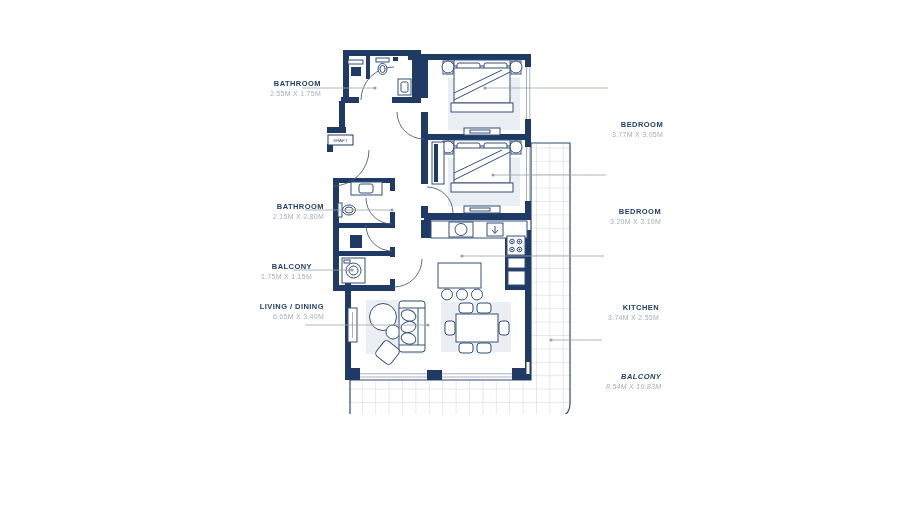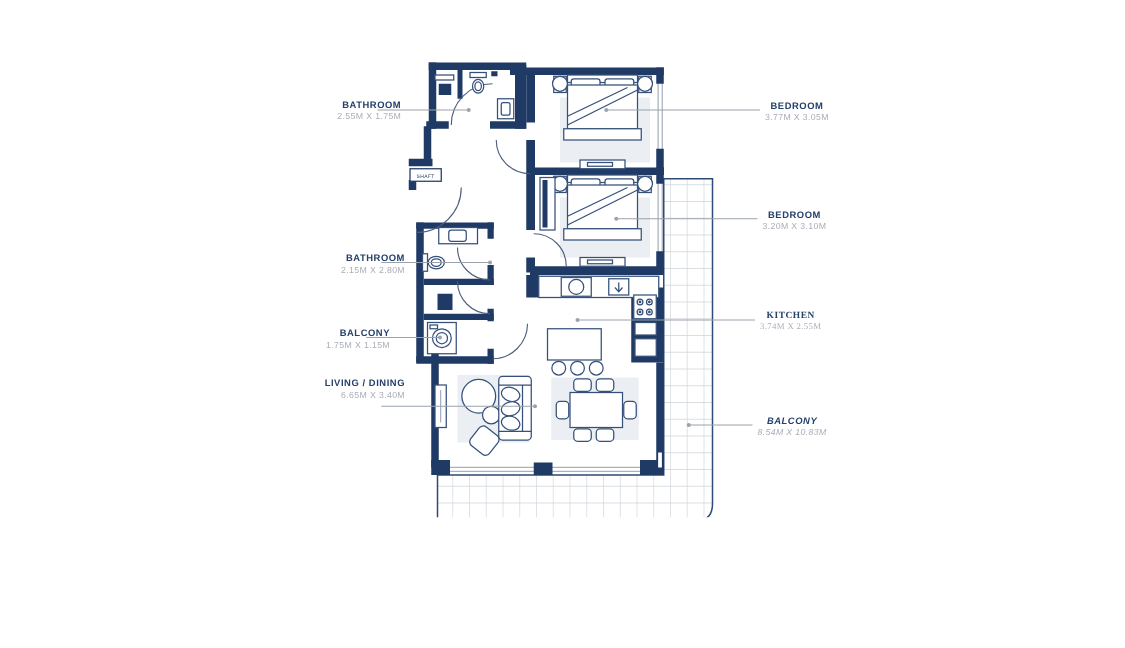--- a/index.html
+++ b/index.html
@@ -6,21 +6,21 @@
   #canvas{
     position:relative;width:900px;height:414px;background:#ffffff;overflow:hidden;
     font-family:"Liberation Sans", sans-serif;
     padding-left:24px;
   }
   #plan-svg{position:absolute;left:0;top:0;}
   .room-label{position:absolute;line-height:9px;white-space:nowrap;}
   .room-label .room-name{display:block;font-size:7.5px;font-weight:bold;letter-spacing:.06em;color:#25406b;}
   .room-label .room-dims{display:block;font-size:7px;letter-spacing:.04em;color:#a9aeb7;margin-top:1px;}
   .room-label.side-left{text-align:right;}
-  .room-label.side-right{text-align:center;}
+  .room-label.side-right{text-align:right;margin-top:40px;}
 </style>
 </head>
 <body>
 
 <div id="canvas">
 
 <svg id="plan-svg" width="900" height="518" viewBox="0 0 900 518" xmlns="http://www.w3.org/2000/svg">
   <defs>
     <pattern id="tiles" width="13.4" height="13.4" patternUnits="userSpaceOnUse">
       <path d="M13.4,0 H0 V13.4" fill="none" stroke="#cdd3da" stroke-width="1"></path>
@@ -260,21 +260,21 @@
     <span class="room-dims">3.77M X 3.05M</span>
   </div>
   <div class="room-label side-right" style="left:610px;top:167px;">
     <span class="room-name">BEDROOM</span>
     <span class="room-dims">3.20M X 3.10M</span>
   </div>
   <div class="room-label side-left" style="right:600px;top:202px;">
     <span class="room-name">BATHROOM</span>
     <span class="room-dims">2.15M X 2.80M</span>
   </div>
-  <div class="room-label side-right" style="left:608px;top:247px;font-family:Liberation Serif, serif;">
+  <div class="room-label side-right" style="left:608px;top:263px;">
     <span class="room-name">KITCHEN</span>
     <span class="room-dims">3.74M X 2.55M</span>
   </div>
   <div class="room-label side-left" style="right:612px;top:262px;">
     <span class="room-name">BALCONY</span>
     <span class="room-dims">1.75M X 1.15M</span>
   </div>
   <div class="room-label side-left" style="right:600px;top:302px;">
     <span class="room-name">LIVING / DINING</span>
     <span class="room-dims">6.65M X 3.40M</span>

